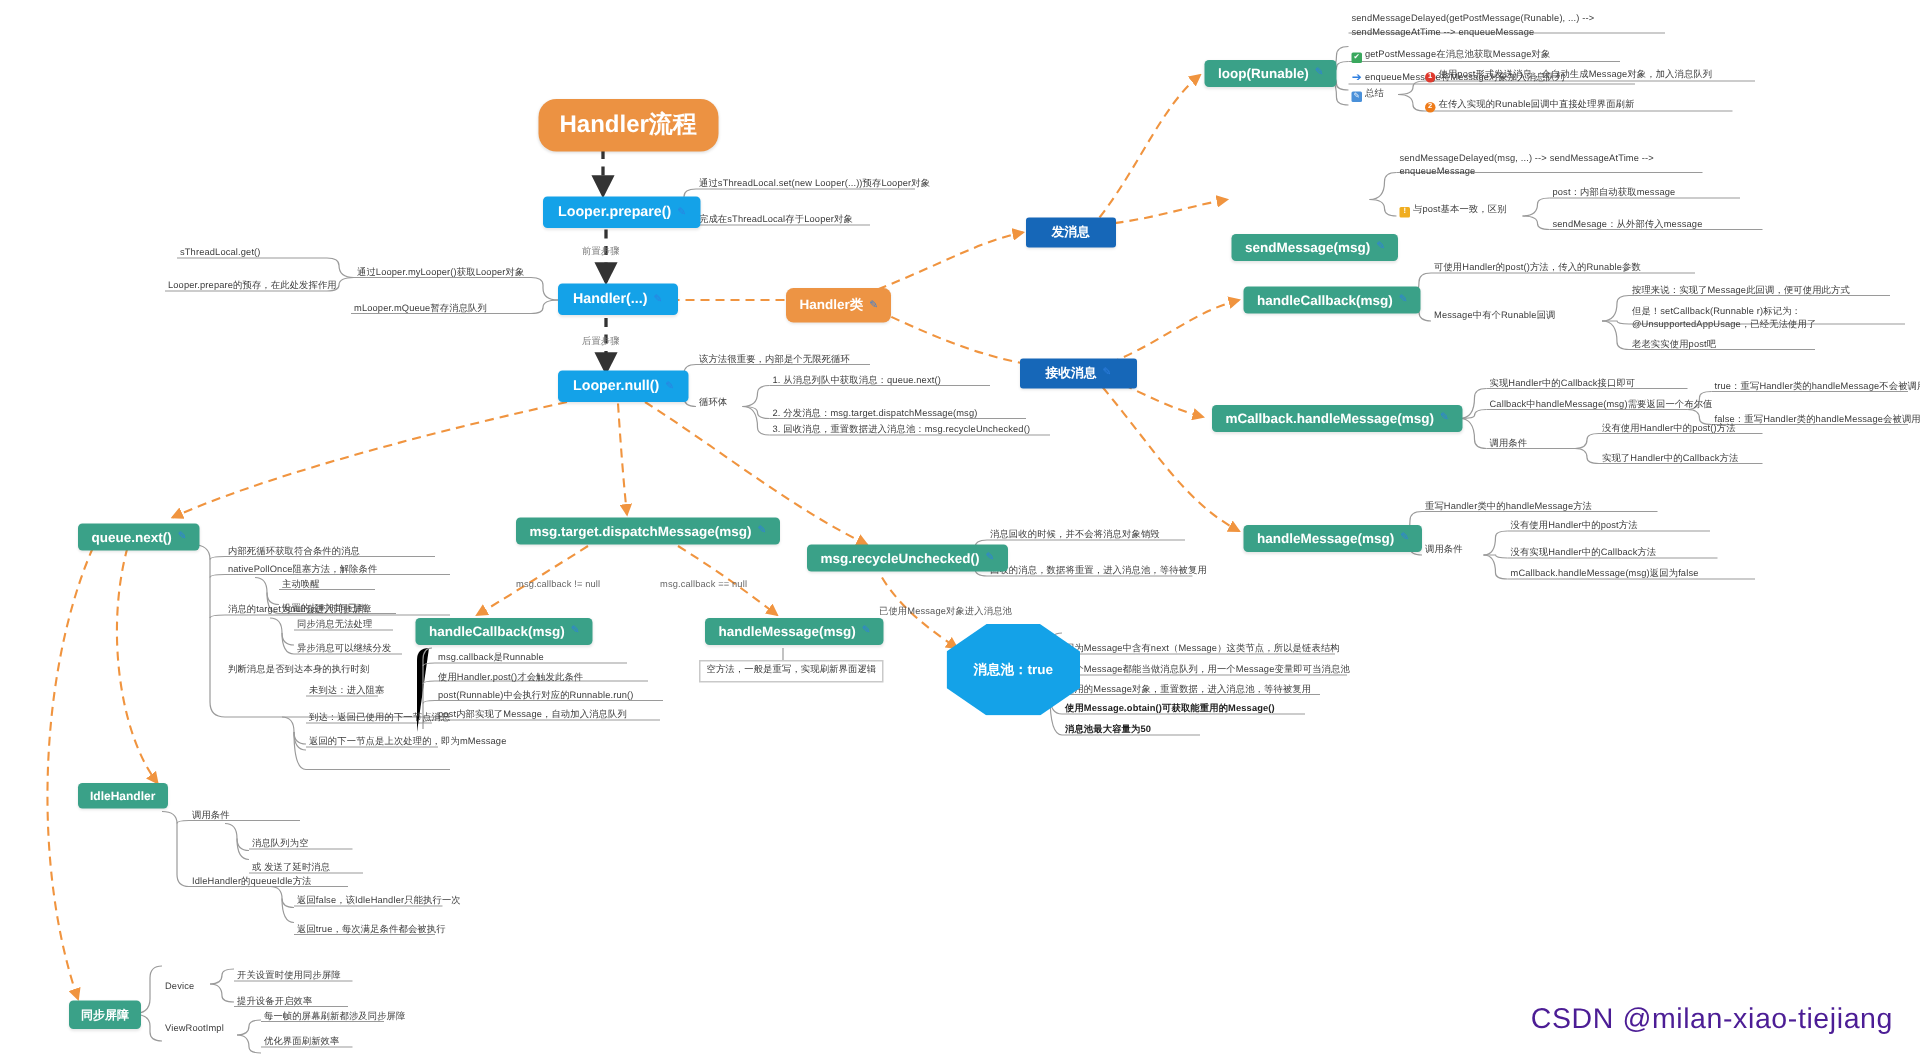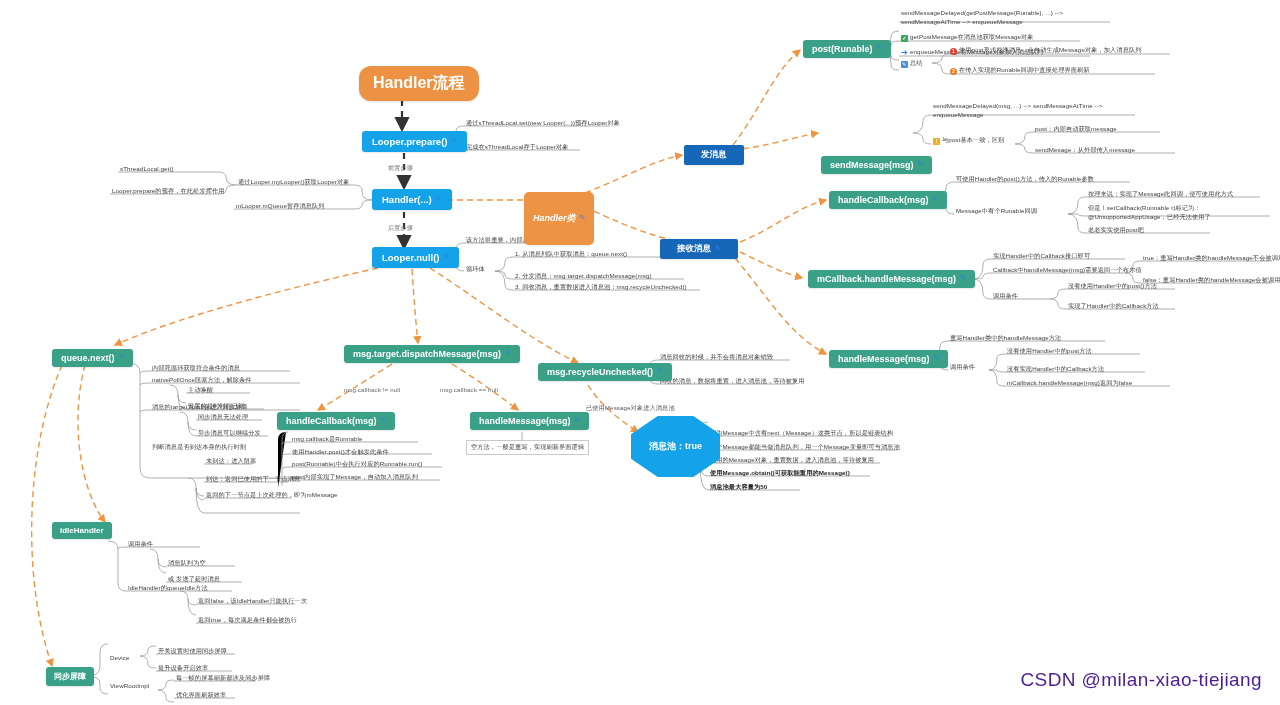--- a/index.html
+++ b/index.html
@@ -41,23 +41,22 @@
     background: #ec9242;
     border-radius: 12px;
     font-size: 16px;
     padding: 7px 14px;
     box-shadow: 0 1px 2px rgba(0,0,0,.12);
   }
   .node.orange {
     background: #ed9444;
     border-radius: 5px;
     font-size: 9px;
-    padding: 20px 9px;
+    padding: 5px 9px;
     box-shadow: 0 1px 2px rgba(0,0,0,.10);
-    font-style: italic;
   }
   .node.blue {
     background: #14a2e8;
     border-radius: 3px;
     font-size: 9.5px;
     padding: 5px 10px;
     box-shadow: 0 1px 2px rgba(0,0,0,.10);
   }
   .node.darkblue {
     background: #1667b8;
@@ -417,27 +416,27 @@
   <div class="leaf" style="left:515px; top:283px;">3. 回收消息，重置数据进入消息池：msg.recycleUnchecked()</div>
 
   <div class="node orange" style="left:524px; top:192px;">
     <span class="lbl">Handler类</span>
     <span class="pin">✎</span>
   </div>
 
   <div class="node darkblue" style="left:684px; top:145px;">
     <span class="lbl">发消息</span>
   </div>
-  <div class="node darkblue" style="left:660px; top:239px;">
+  <div class="node darkblue" style="left:680px; top:239px;">
     <span class="lbl">接收消息</span>
     <span class="pin">✎</span>
   </div>
 
   <div class="node teal" style="left:803px; top:40px;">
-    <span class="lbl">post(Runable)</span>
+    <span class="lbl">loop(Runable)</span>
     <span class="pin">✎</span>
   </div>
   <div class="leaf wrap" style="left:901px; top:8px; width:215px;">sendMessageDelayed(getPostMessage(Runable), ...) --&gt; sendMessageAtTime --&gt; enqueueMessage</div>
   <div class="leaf" style="left:901px; top:33px;">
     <span class="ico check">✔</span><span>getPostMessage在消息池获取Message对象</span>
   </div>
   <div class="leaf" style="left:901px; top:48px;">
     <span class="ico arrow">➔</span><span>enqueueMessage将Message对象加入消息队列</span>
   </div>
   <div class="leaf" style="left:901px; top:59px;">

